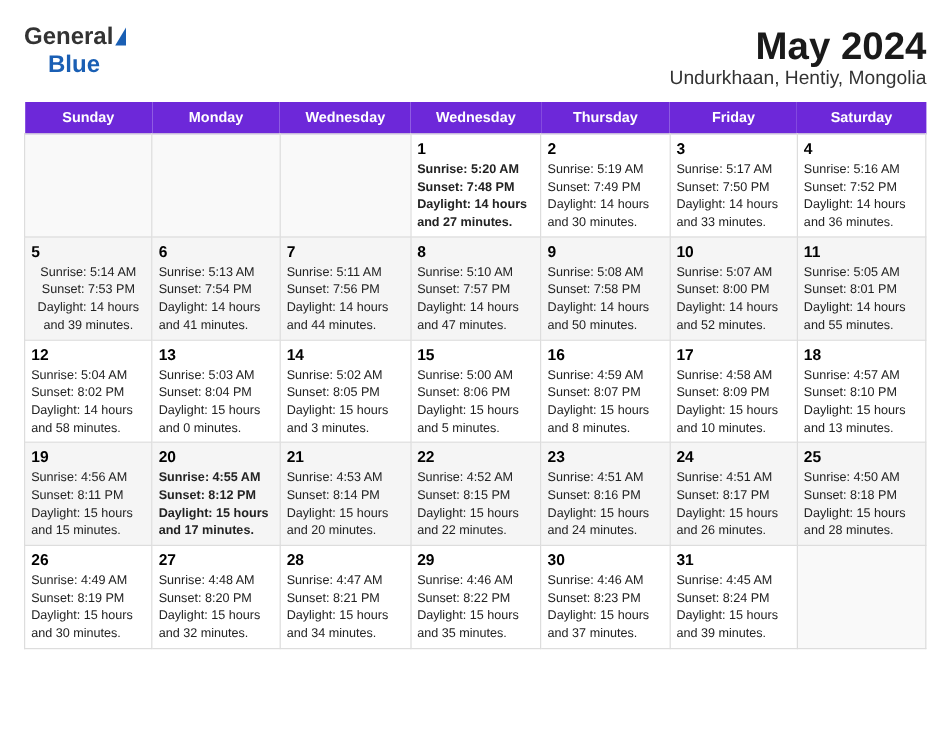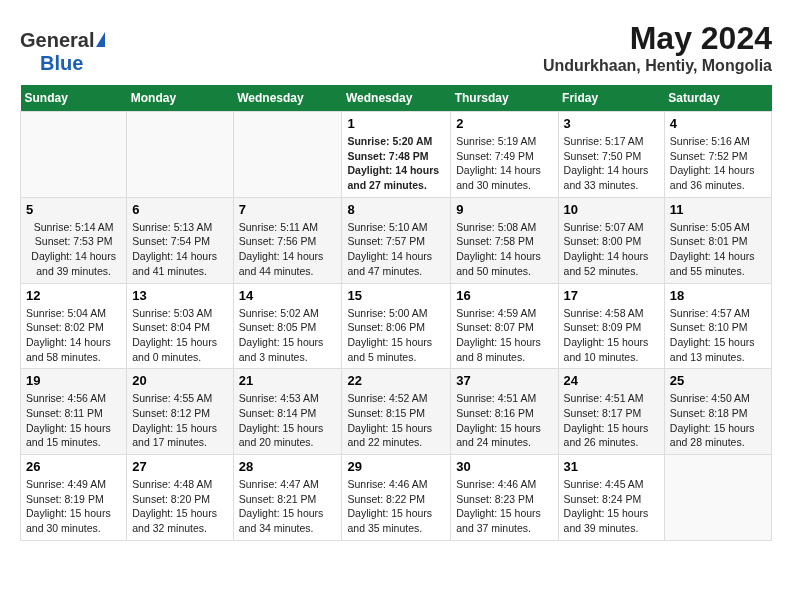--- a/index.html
+++ b/index.html
@@ -6,46 +6,45 @@
     body {
       font-family: Arial, sans-serif;
       background: #fff;
       width: 792px;
       min-height: 612px;
       padding: 20px;
     }
     .header {
       display: flex;
       justify-content: space-between;
-      align-items: flex-end;
+      align-items: flex-start;
       margin-bottom: 10px;
     }
     .title-section {
       text-align: right;
     }
     .title-month {
       font-size: 32px;
       font-weight: bold;
       color: #1a1a1a;
     }
     .title-location {
       font-size: 16px;
       color: #333;
-      font-weight: bold;
     }
     table {
       width: 100%;
       border-collapse: collapse;
       font-size: 11px;
     }
     thead th {
-      background-color: #15803d;
+      background-color: #6d28d9;
       color: #fff;
       padding: 6px 4px;
-      text-align: left;
+      text-align: center;
       font-size: 12px;
       font-weight: bold;
     }
     tbody td {
       vertical-align: top;
       padding: 4px 5px;
       border: 1px solid #ddd;
       width: 113px;
       min-height: 80px;
       background: #fff;
@@ -269,41 +268,41 @@
       <tr>
         <td>
           <div class="day-num">19</div>
           <div class="day-info" style="white-space: pre-line;">Sunrise: 4:56 AM
 Sunset: 8:11 PM
 Daylight: 15 hours
 and 15 minutes.</div>
         </td>
         <td>
           <div class="day-num">20</div>
-          <div class="day-info" style="white-space: pre-line;">Sunrise: 4:55 AM
+          <div class="day-info" style="white-space: pre-line; font-weight: bold;">Sunrise: 4:55 AM
 Sunset: 8:12 PM
 Daylight: 15 hours
 and 17 minutes.</div>
         </td>
         <td>
           <div class="day-num">21</div>
           <div class="day-info" style="white-space: pre-line;">Sunrise: 4:53 AM
 Sunset: 8:14 PM
 Daylight: 15 hours
 and 20 minutes.</div>
         </td>
         <td>
           <div class="day-num">22</div>
           <div class="day-info" style="white-space: pre-line;">Sunrise: 4:52 AM
 Sunset: 8:15 PM
 Daylight: 15 hours
 and 22 minutes.</div>
         </td>
         <td>
-          <div class="day-num">37</div>
+          <div class="day-num">23</div>
           <div class="day-info" style="white-space: pre-line;">Sunrise: 4:51 AM
 Sunset: 8:16 PM
 Daylight: 15 hours
 and 24 minutes.</div>
         </td>
         <td>
           <div class="day-num">24</div>
           <div class="day-info" style="white-space: pre-line;">Sunrise: 4:51 AM
 Sunset: 8:17 PM
 Daylight: 15 hours

